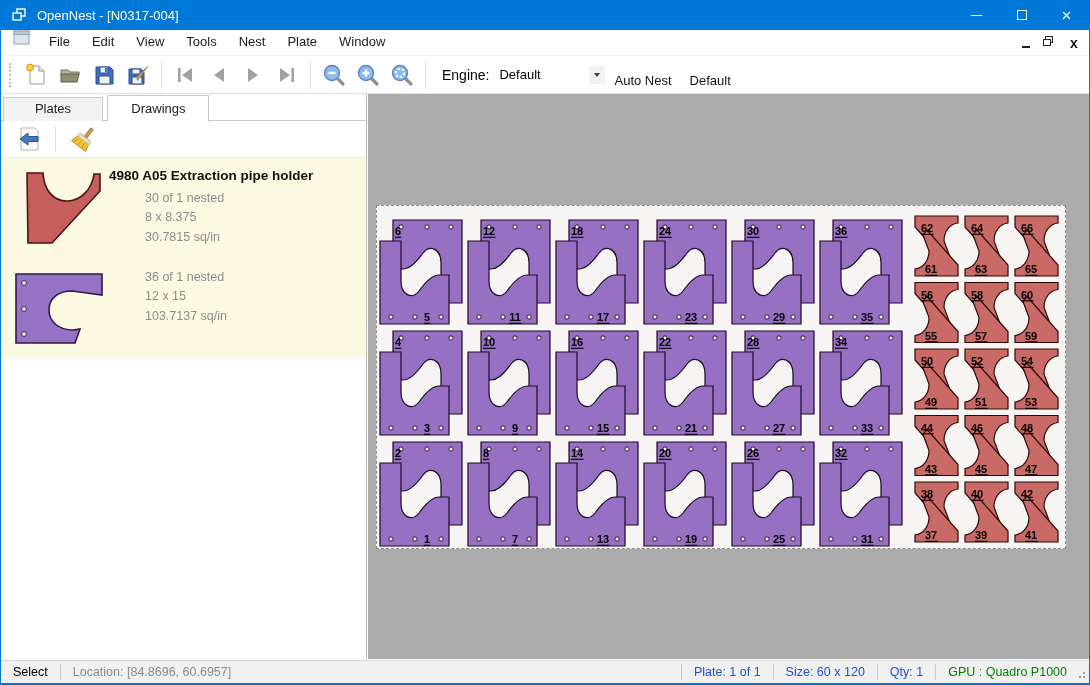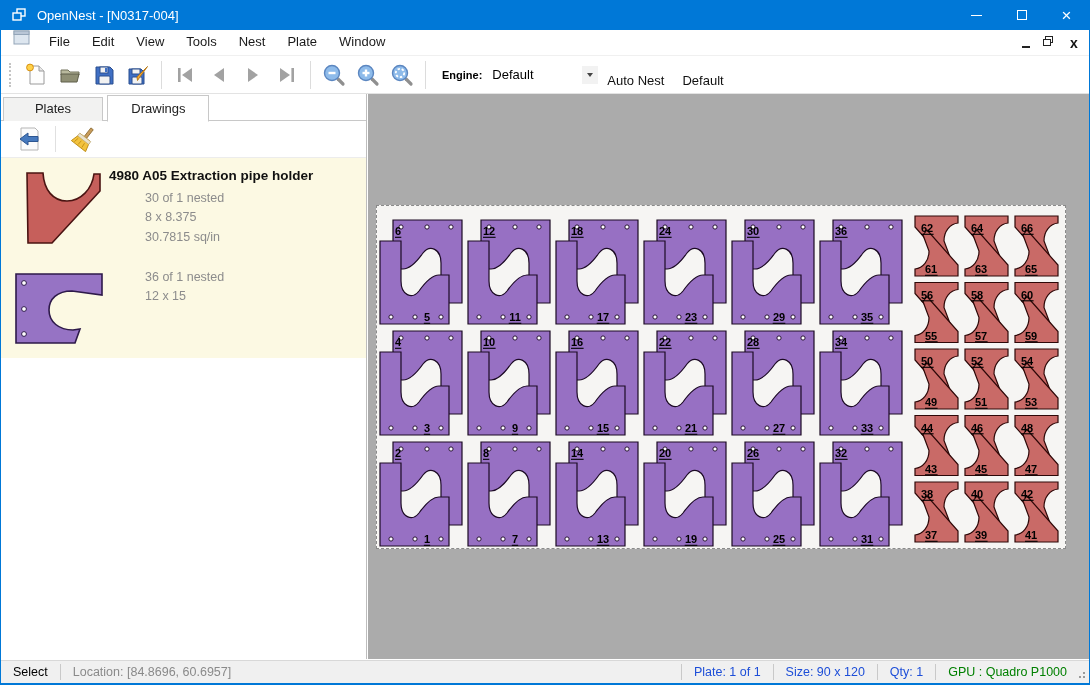--- a/index.html
+++ b/index.html
@@ -23,21 +23,21 @@
   .mdi-min i{display:block;width:8px;height:2px;background:#222;margin-bottom:2px;}
   .mdi-restore{position:relative;}
   .mdi-restore .r1{position:absolute;left:2px;top:0;width:8px;height:7px;border:1px solid #222;background:#fff;}
   .mdi-restore .r2{position:absolute;left:0;top:3px;width:8px;height:7px;border:1px solid #222;background:#fff;}
   .mdi-close{font-size:14px;font-weight:bold;color:#111;align-items:center;}
   
   .toolbar{position:absolute;left:0;top:56px;width:100%;height:38px;background:#fff;border-bottom:1px solid #e3e3e3;display:flex;align-items:center;}
   .tb-grip{width:4px;height:24px;border-left:2px dotted #c4c4c4;margin:0 6px 0 8px;}
   .tb-btn{width:34px;height:32px;display:flex;align-items:center;justify-content:center;}
   .tb-sep{width:1px;height:28px;background:#dcdcdc;margin:0 6px;}
-  .tb-label{font-size:11px;font-weight:bold;margin:0 8px 0 10px;}
+  .tb-label{font-size:14px;font-weight:normal;margin:0 8px 0 10px;}
   .tb-combo{display:flex;align-items:center;width:108px;height:24px;}
   .tb-combo .val{flex:1;font-size:13px;padding-left:2px;}
   .tb-combo .dd{width:16px;height:18px;background:#f2f2f2;display:flex;align-items:center;justify-content:center;}
   .dd-arrow{width:0;height:0;border-left:3.5px solid transparent;border-right:3.5px solid transparent;border-top:4px solid #444;}
   .tb-textbtn{font-size:13px;padding:6px 9px;color:#111;margin-top:12px;}
   
   .leftpanel{position:absolute;left:0;top:94px;width:366px;height:565px;background:#fff;border-right:1px solid #bdbdbd;}
   .tabstrip{position:relative;height:27px;padding-left:2px;border-bottom:1px solid #c8c8c8;background:#fff;}
   .tab{position:relative;display:inline-block;height:24px;margin-top:3px;padding:3px 0;width:100px;text-align:center;font-size:13px;color:#222;background:#f2f2f1;border:1px solid #c8c8c8;border-bottom:none;}
   .tab.active{height:27px;margin-top:0;padding-top:5px;background:#fff;z-index:2;width:102px;border-bottom:1px solid #fff;}
@@ -254,20 +254,21 @@
         <svg width="94" height="78" viewBox="0 0 94 78">
           <path d="M4,4 L90,4 L90,25 L60,21 C45,21 37,29 37,40 C37,52 47,60 61,60 L68,59 L63,73 L4,73 Z" stroke="#2e1a4a" stroke-width="1.6" fill="#9673c4"></path>
           <circle cx="12" cy="13" r="2.4" fill="#ffffff" stroke="#2e1a4a"></circle>
           <circle cx="12" cy="39" r="2.4" fill="#ffffff" stroke="#2e1a4a"></circle>
           <circle cx="12" cy="64" r="2.4" fill="#ffffff" stroke="#2e1a4a"></circle>
         </svg>
       </div>
       <div class="d-info">
         <div class="d-line">36 of 1 nested</div>
         <div class="d-line">12 x 15</div>
+        <div class="d-line">103.7137 sq/in</div>
       </div>
     </div>
   </div>
 
   <div class="canvas">
     <div class="plate">
       <svg id="plate-svg" width="690" height="344" viewBox="0 0 690 344">
           <g transform="translate(2,13)">
             <path d="M14,1 L83,1 L83,84 L62,84 L62,44 C62,30 51,25 44,34 C39,41 32,50 24,50 L14,50 Z" fill="#9770c3" stroke="#1c0a24" stroke-width="1.2"></path>
             <path d="M14,1 L83,1 L83,84 L62,84 L62,44 C62,30 51,25 44,34 C39,41 32,50 24,50 L14,50 Z" fill="#9770c3" stroke="#1c0a24" stroke-width="1.2" transform="rotate(180 42 53)"></path>
@@ -645,21 +646,21 @@
   </div>
 
   <div class="statusbar">
     <div class="st-seg st-mode">Select</div>
     <div class="st-sep"></div>
     <div class="st-seg st-loc">Location: [84.8696, 60.6957]</div>
     <div class="st-spacer"></div>
     <div class="st-sep"></div>
     <div class="st-seg st-right">Plate: 1 of 1</div>
     <div class="st-sep"></div>
-    <div class="st-seg st-right">Size: 90 x 120</div>
+    <div class="st-seg st-right">Size: 60 x 120</div>
     <div class="st-sep"></div>
     <div class="st-seg st-right">Qty: 1</div>
     <div class="st-sep"></div>
     <div class="st-seg st-gpu" id="gpu-seg" style="padding-right: 22px; color: rgb(0, 128, 0);">GPU : Quadro P1000</div>
     <div class="grip">
         <i></i>
       </div>
   </div>
   <div class="bottomedge"></div>
 

